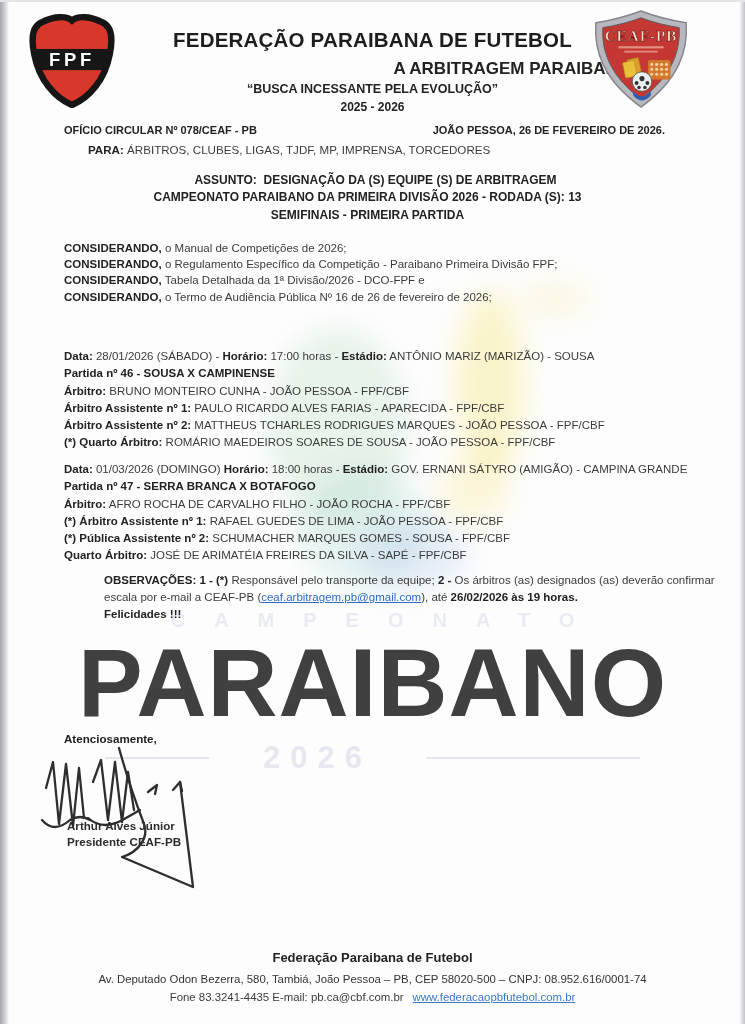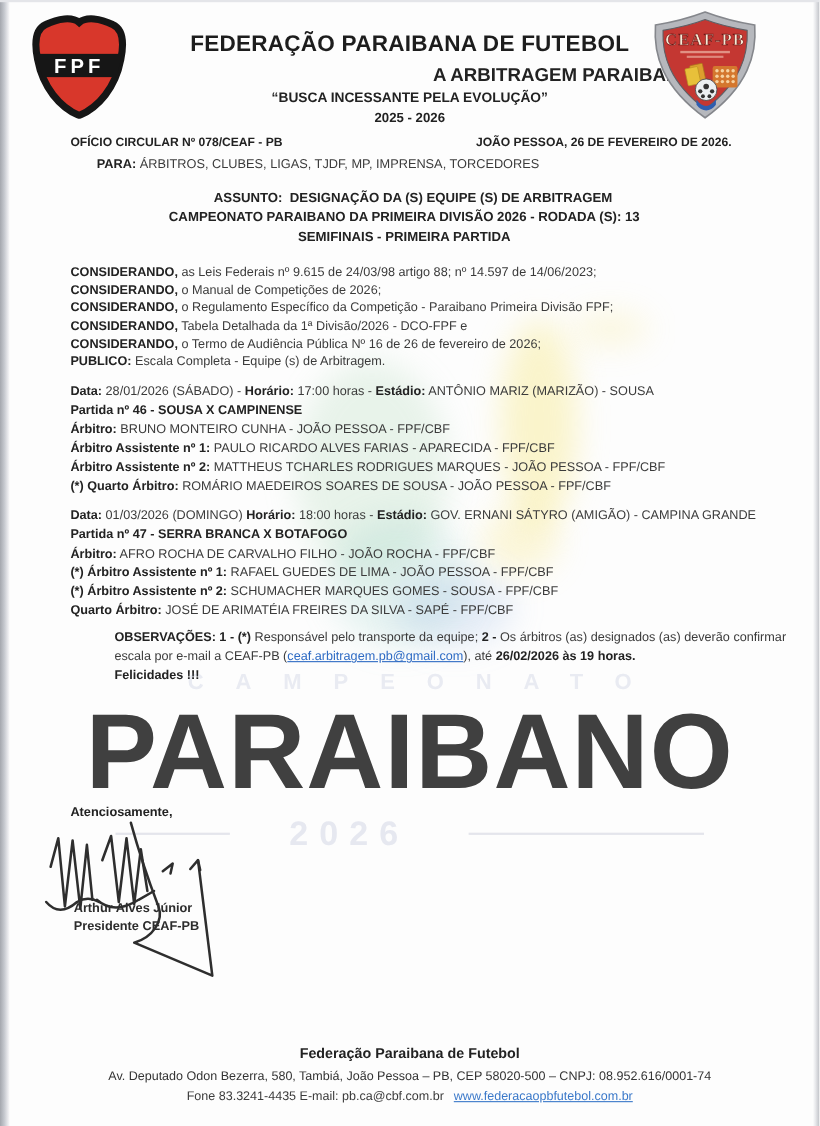--- a/index.html
+++ b/index.html
@@ -157,47 +157,45 @@
     <span class="b">PARA:</span><span class="reg"> ÁRBITROS, CLUBES, LIGAS, TJDF, MP, IMPRENSA, TORCEDORES</span>
   </div>
 
   <div class="subject">
     <div class="pre">ASSUNTO:  DESIGNAÇÃO DA (S) EQUIPE (S) DE ARBITRAGEM</div>
     <div>CAMPEONATO PARAIBANO DA PRIMEIRA DIVISÃO 2026 - RODADA (S): 13</div>
     <div>SEMIFINAIS - PRIMEIRA PARTIDA</div>
   </div>
 
   <div class="block considerations">
-    <div><span class="b">CONSIDERANDO,</span><span class="reg"> as Leis Federais nº 9.615 de 24/03/98 artigo 88; nº 14.597 de 14/06/2023;</span></div>
     <div><span class="b">CONSIDERANDO,</span><span class="reg"> o Manual de Competições de 2026;</span></div>
     <div><span class="b">CONSIDERANDO,</span><span class="reg"> o Regulamento Específico da Competição - Paraibano Primeira Divisão FPF;</span></div>
     <div><span class="b">CONSIDERANDO,</span><span class="reg"> Tabela Detalhada da 1ª Divisão/2026 - DCO-FPF e</span></div>
     <div><span class="b">CONSIDERANDO,</span><span class="reg"> o Termo de Audiência Pública Nº 16 de 26 de fevereiro de 2026;</span></div>
-    <div><span class="b">PUBLICO:</span><span class="reg"> Escala Completa - Equipe (s) de Arbitragem.</span></div>
   </div>
 
   <div class="block match m1">
     <div>
       <span class="b">Data:</span><span class="reg"> 28/01/2026 (SÁBADO) - </span><span class="b">Horário:</span><span class="reg"> 17:00 horas - </span><span class="b">Estádio:</span><span class="reg"> ANTÔNIO MARIZ (MARIZÃO) - SOUSA</span>
     </div>
     <div class="b">Partida nº 46 - SOUSA X CAMPINENSE</div>
     <div><span class="b">Árbitro:</span><span class="reg"> BRUNO MONTEIRO CUNHA - JOÃO PESSOA - FPF/CBF</span></div>
     <div><span class="b">Árbitro Assistente nº 1:</span><span class="reg"> PAULO RICARDO ALVES FARIAS - APARECIDA - FPF/CBF</span></div>
     <div><span class="b">Árbitro Assistente nº 2:</span><span class="reg"> MATTHEUS TCHARLES RODRIGUES MARQUES - JOÃO PESSOA - FPF/CBF</span></div>
     <div><span class="b">(*) Quarto Árbitro:</span><span class="reg"> ROMÁRIO MAEDEIROS SOARES DE SOUSA - JOÃO PESSOA - FPF/CBF</span></div>
   </div>
 
   <div class="block match m2">
     <div>
       <span class="b">Data:</span><span class="reg"> 01/03/2026 (DOMINGO) </span><span class="b">Horário:</span><span class="reg"> 18:00 horas - </span><span class="b">Estádio:</span><span class="reg"> GOV. ERNANI SÁTYRO (AMIGÃO) - CAMPINA GRANDE</span>
     </div>
     <div class="b">Partida nº 47 - SERRA BRANCA X BOTAFOGO</div>
     <div><span class="b">Árbitro:</span><span class="reg"> AFRO ROCHA DE CARVALHO FILHO - JOÃO ROCHA - FPF/CBF</span></div>
     <div><span class="b">(*) Árbitro Assistente nº 1:</span><span class="reg"> RAFAEL GUEDES DE LIMA - JOÃO PESSOA - FPF/CBF</span></div>
-    <div><span class="b">(*) Árbitro Assistente nº 2:</span><span class="reg"> SCHUMACHER MARQUES GOMES - SOUSA - FPF/CBF</span></div>
+    <div><span class="b">(*) Pública Assistente nº 2:</span><span class="reg"> SCHUMACHER MARQUES GOMES - SOUSA - FPF/CBF</span></div>
     <div><span class="b">Quarto Árbitro:</span><span class="reg"> JOSÉ DE ARIMATÉIA FREIRES DA SILVA - SAPÉ - FPF/CBF</span></div>
   </div>
 
   <div class="block obs-wrap">
     <p class="obs"><span class="b">OBSERVAÇÕES: 1 - (*)</span><span class="reg"> Responsável pelo transporte da equipe; </span><span class="b">2 -</span><span class="reg"> Os árbitros (as) designados (as) deverão confirmar escala por e-mail a CEAF-PB (</span><span class="link">ceaf.arbitragem.pb@gmail.com</span><span class="reg">), até </span><span class="b">26/02/2026 às 19 horas.</span></p>
     <div class="b">Felicidades !!!</div>
   </div>
 
   <div class="closing">Atenciosamente,</div>
   <div class="signature">

